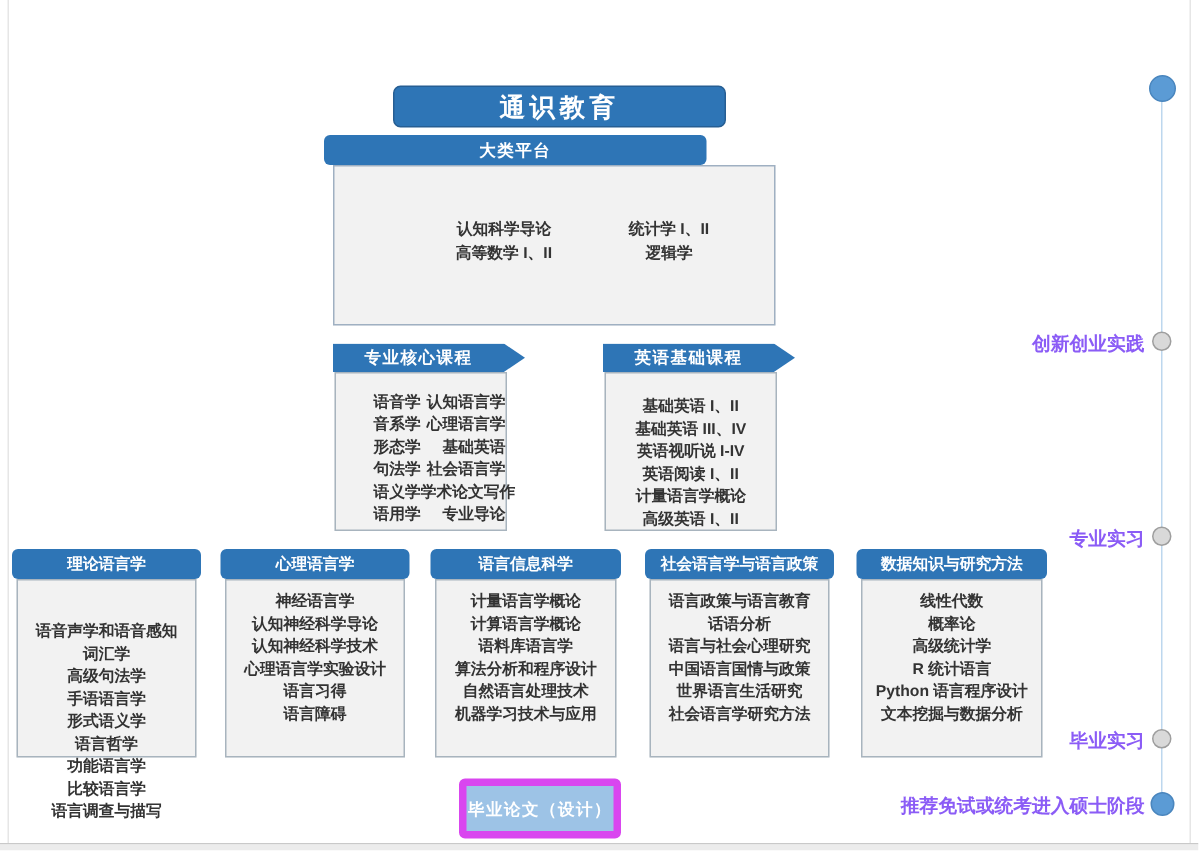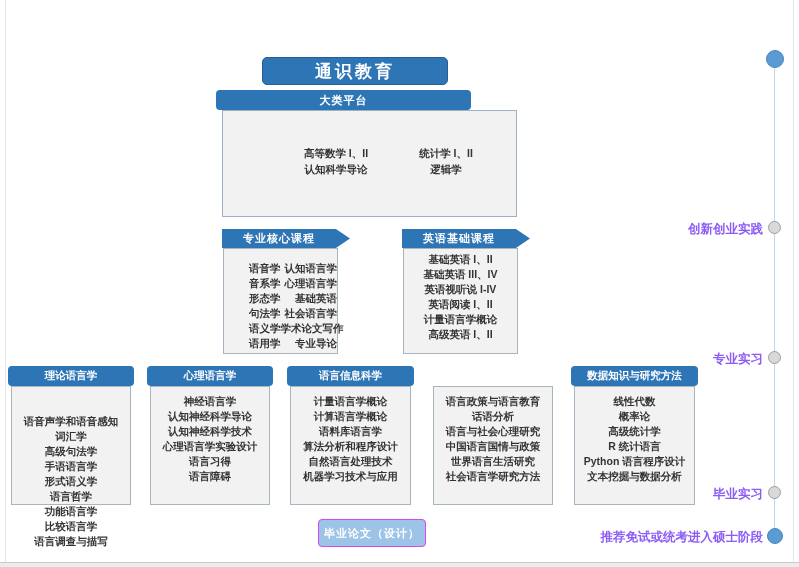--- a/index.html
+++ b/index.html
@@ -11,21 +11,21 @@
   .stage { position: absolute; left: 0; top: 0; width: 799px; height: 567px; }
 
   
   .edge-left  { position: absolute; left: 5px; top: 0; width: 1px; height: 562px; background: #E6E6E6; }
   .edge-right { position: absolute; left: 793px; top: 0; width: 1px; height: 562px; background: #E6E6E6; }
   .edge-bottom{ position: absolute; left: 0; top: 562px; width: 799px; height: 1px; background: #C9C9C9; }
   .edge-shadow{ position: absolute; left: 0; top: 563px; width: 799px; height: 4px; background: #ECECEC; }
 
   
   .banner {
-    position: absolute; left: 262px; top: 57px; width: 186px; height: 28px;
+    position: absolute; left: 262px; top: 57px; width: 222px; height: 28px;
     background: #2E75B6; border: 1px solid #265E93; border-radius: 5px;
     color: #FFFFFF; font-weight: bold; font-size: 17px; letter-spacing: 3px;
     display: flex; align-items: center; justify-content: center;
   }
 
   
   .platform-header {
     position: absolute; left: 216px; top: 90px; width: 255px; height: 20px;
     background: #2E75B6; border-radius: 4px; color: #fff; font-weight: bold;
     font-size: 11px; display: flex; align-items: center; justify-content: center;
@@ -51,21 +51,21 @@
     color: #fff; font-weight: bold; font-size: 11px;
     display: flex; align-items: center; justify-content: center;
     padding-right: 14px; letter-spacing: 1px;
   }
   .mid-body {
     position: absolute; left: 1px; top: 19px; width: 115px; height: 106px;
     background: #F2F2F2; border: 1px solid #A8B4BE;
   }
   .core-cols { display: flex; padding-top: 12px; }
   .core-col { width: 50%; text-align: right; }
-  .eng-list { padding-top: 3px; text-align: center; }
+  .eng-list { padding-top: 15px; text-align: center; }
   .item { font-size: 10.5px; font-weight: bold; color: #333; line-height: 15px; white-space: nowrap; }
 
   
   .module { position: absolute; top: 366px; height: 139px; }
   .m0 { left: 8px;   width: 126px; }
   .m1 { left: 147px; width: 126px; }
   .m2 { left: 287px; width: 127px; }
   .m3 { left: 430px; width: 126px; }
   .m4 { left: 571px; width: 127px; }
   .module-header {
@@ -76,22 +76,22 @@
   }
   .module-body {
     position: absolute; left: 3px; top: 20px; right: 3px; height: 119px;
     background: #F2F2F2; border: 1px solid #A8B4BE; text-align: center;
   }
   .pt11 { padding-top: 27px; }
   .pt17 { padding-top: 7px; }
 
   
   .thesis {
-    position: absolute; left: 318px; top: 519px; width: 108px; height: 28px;
-    background: #9DC3E6; border: 1px solid #d946ef; border-radius: 4px;
+    position: absolute; left: 306px; top: 519px; width: 108px; height: 40px;
+    background: #9DC3E6; border: 5px solid #d946ef; border-radius: 4px;
     color: #fff; font-weight: bold; font-size: 11px;
     display: flex; align-items: center; justify-content: center; letter-spacing: 1px;
   }
 
   
   .tl-line { position: absolute; left: 774px; top: 58px; width: 1px; height: 478px; background: #BDD7EE; }
   .dot { position: absolute; border-radius: 50%; }
   .dot-start { left: 766px; top: 50px; width: 18px; height: 18px; background: #5B9BD5; border: 1px solid #4A86BE; }
   .dot-gray  { width: 13px; height: 13px; background: #D9D9D9; border: 1.5px solid #9E9E9E; left: 768px; }
   .dot-g1 { top: 221px; }
@@ -115,22 +115,22 @@
   <div class="edge-left"></div>
   <div class="edge-right"></div>
   <div class="edge-bottom"></div>
   <div class="edge-shadow"></div>
 
   <div class="banner">通识教育</div>
 
   <div class="platform-header">大类平台</div>
   <div class="platform-body">
     <div class="pcol pcol1">
+      <div class="course">认知科学导论</div>
       <div class="course">高等数学 I、II</div>
-      <div class="course">认知科学导论</div>
     </div>
     <div class="pcol pcol2">
       <div class="course">统计学 I、II</div>
       <div class="course">逻辑学</div>
     </div>
   </div>
 
   <div class="mid-box mid-core">
     <div class="arrow-header">专业核心课程</div>
     <div class="mid-body">
@@ -202,20 +202,21 @@
       <div class="item">计量语言学概论</div>
       <div class="item">计算语言学概论</div>
       <div class="item">语料库语言学</div>
       <div class="item">算法分析和程序设计</div>
       <div class="item">自然语言处理技术</div>
       <div class="item">机器学习技术与应用</div>
     </div>
   </div>
 
   <div class="module m3">
+    <div class="module-header">社会语言学与语言政策</div>
     <div class="module-body pt17">
       <div class="item">语言政策与语言教育</div>
       <div class="item">话语分析</div>
       <div class="item">语言与社会心理研究</div>
       <div class="item">中国语言国情与政策</div>
       <div class="item">世界语言生活研究</div>
       <div class="item">社会语言学研究方法</div>
     </div>
   </div>
 

